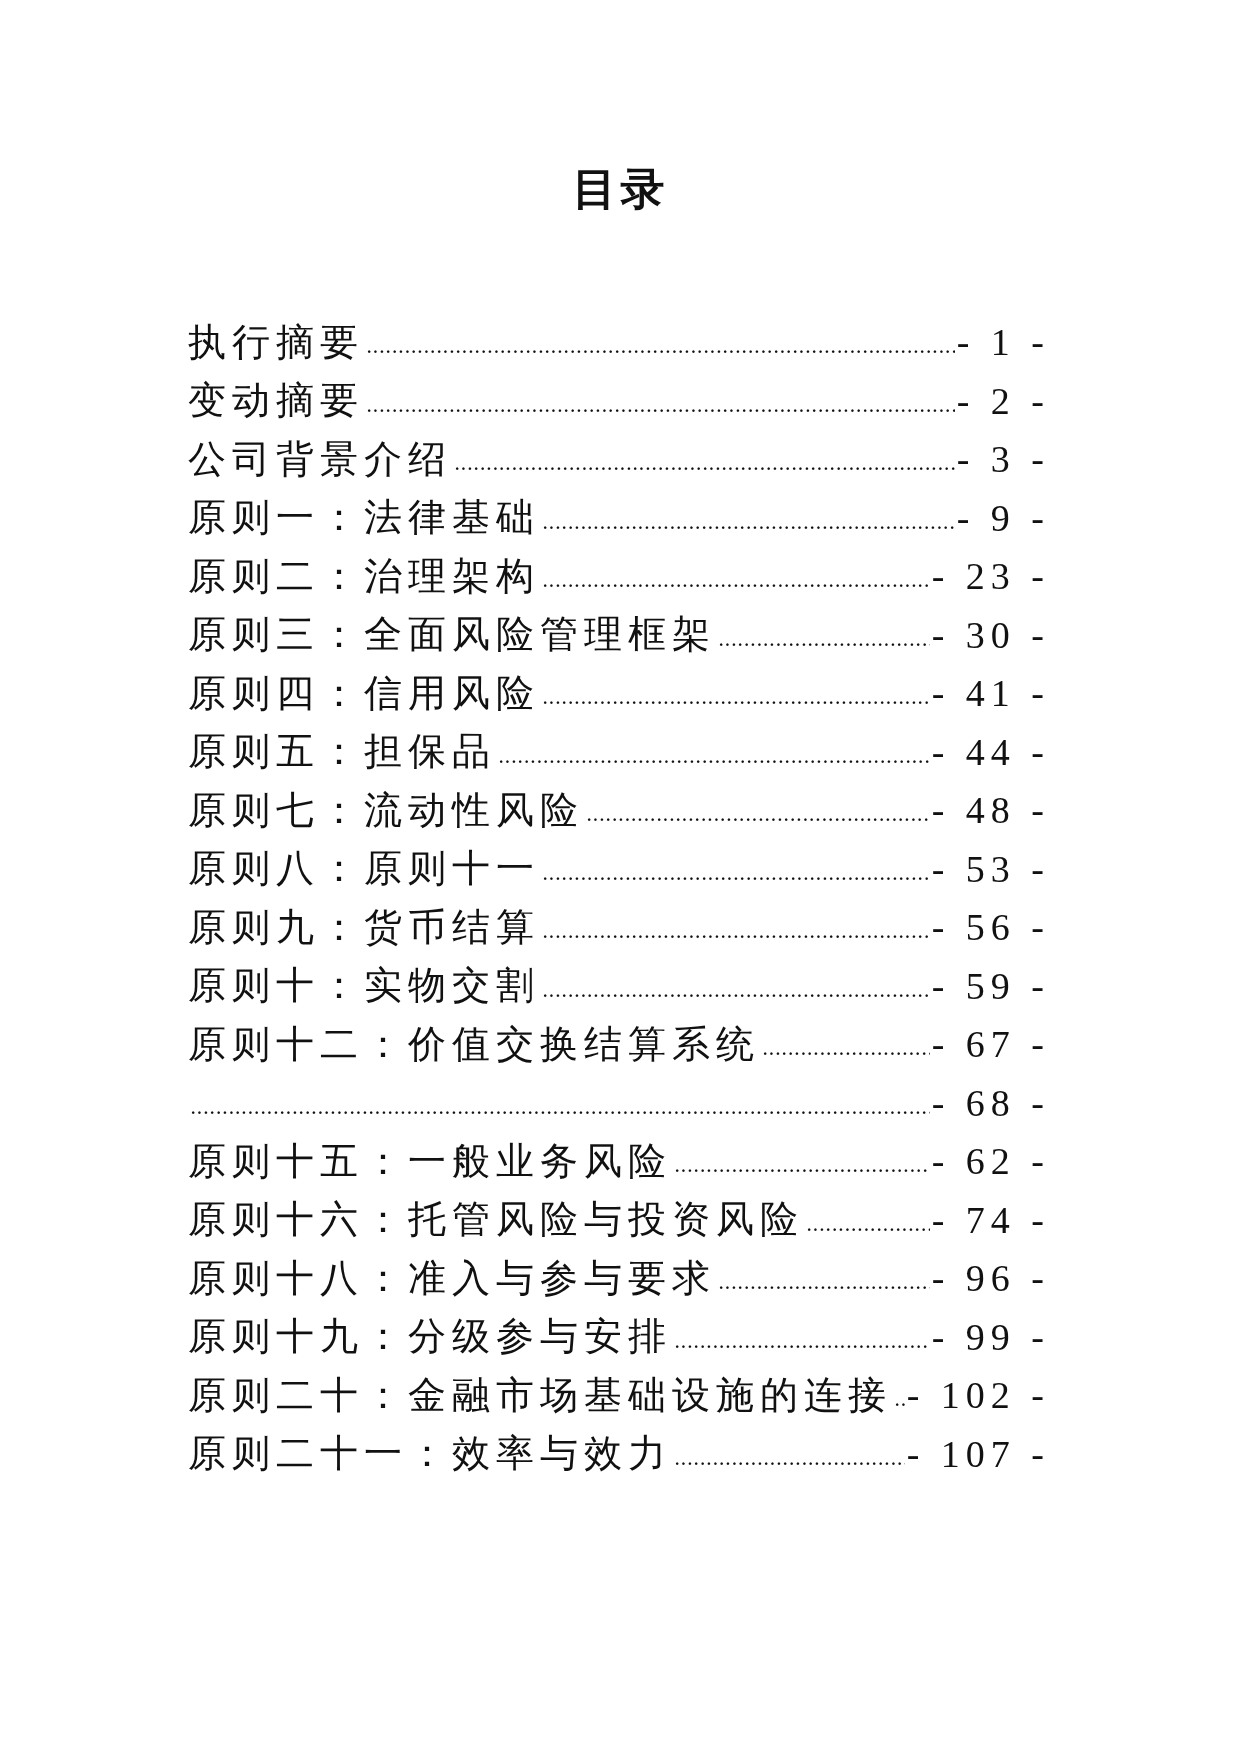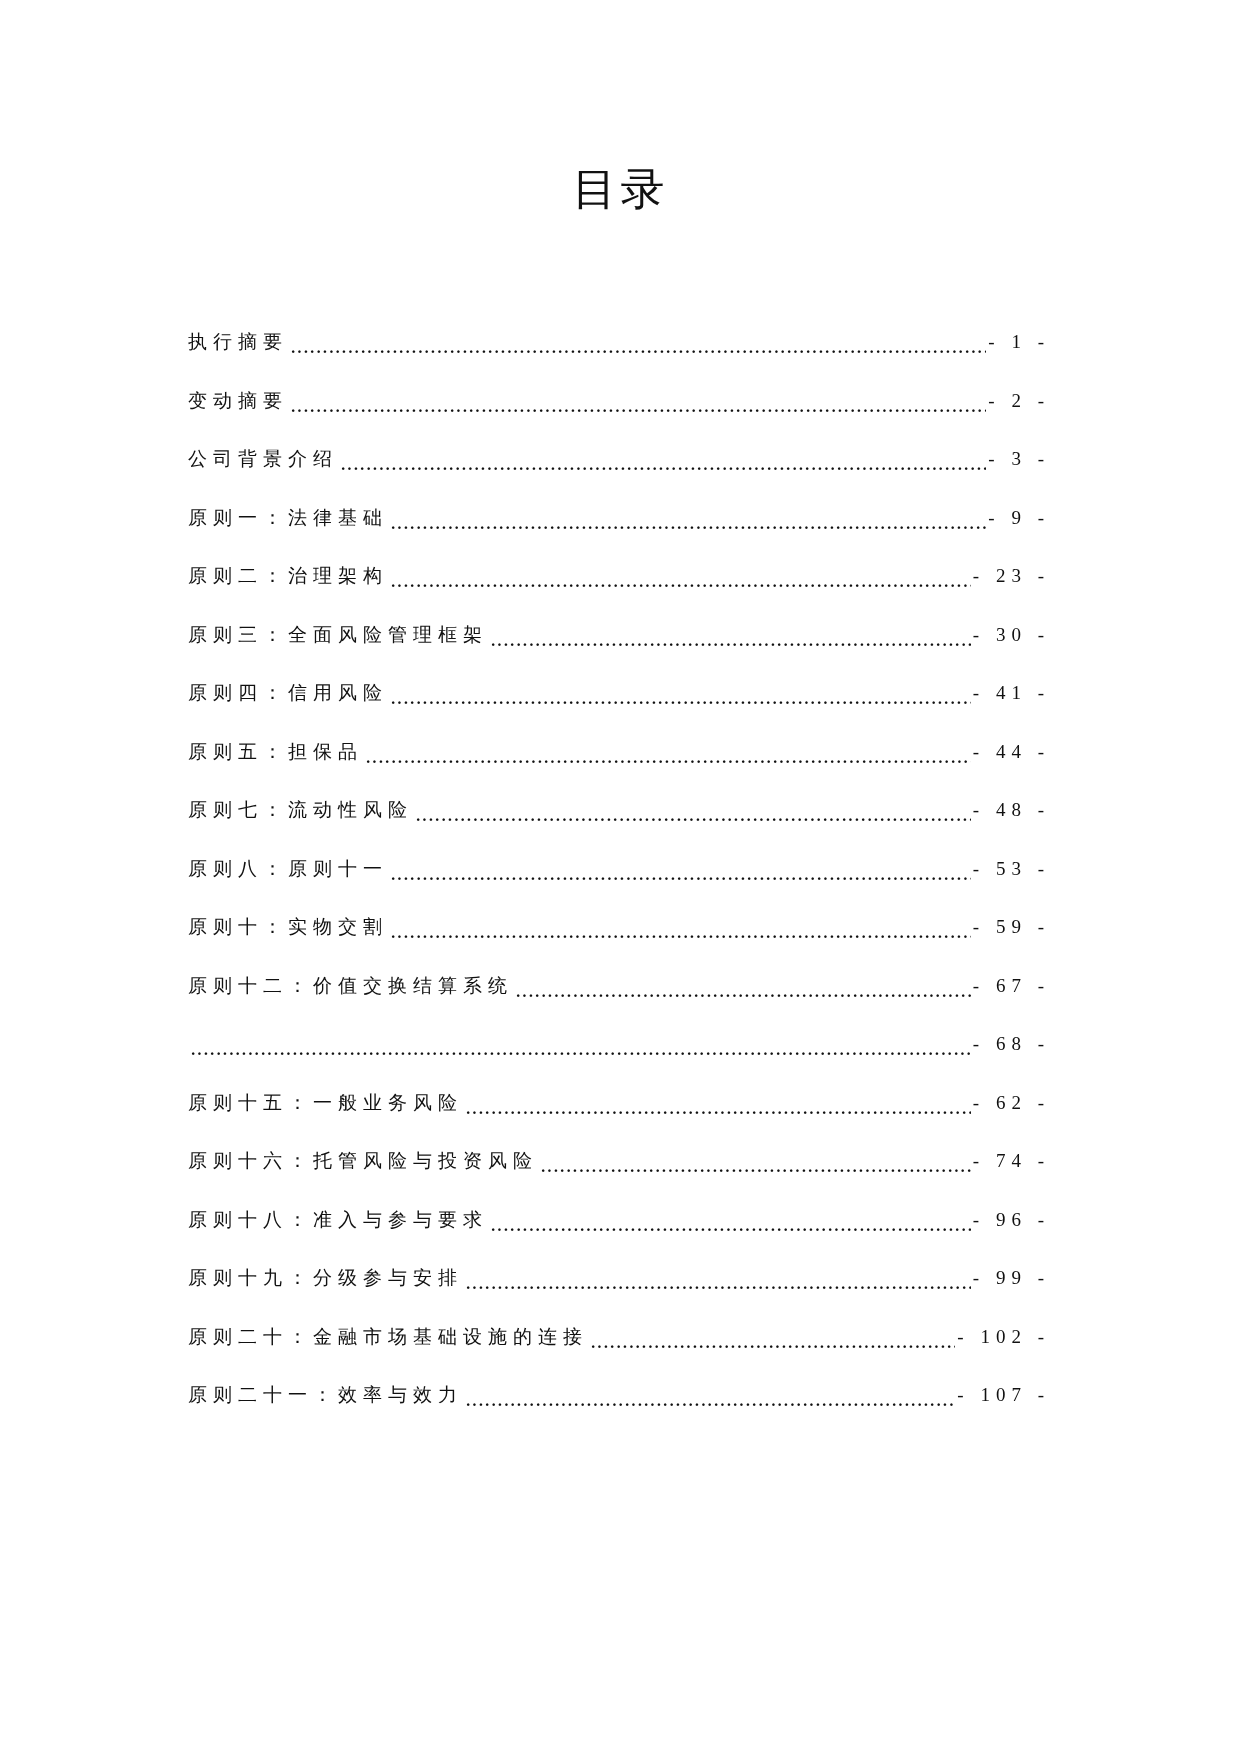--- a/index.html
+++ b/index.html
@@ -1,21 +1,21 @@
 <!DOCTYPE html>
 <html><head>
   <meta charset="utf-8">
   <style>
     html, body { margin: 0; padding: 0; background: #ffffff; }
     body { width: 1241px; height: 1754px; position: relative; overflow: hidden;
            font-family: "DejaVu Serif", "Liberation Serif", serif; color: #111; }
     .title { position: absolute; top: 160px; left: 0; width: 1241px; text-align: center;
-             font-size: 44px; font-weight: normal; letter-spacing: 4px; }
+             font-size: 44px; font-weight: bold; letter-spacing: 4px; }
     .toc { position: absolute; top: 313px; left: 188px; width: 862px; }
-    .toc-row { height: 58.5px; display: flex; align-items: center; font-size: 19px;
+    .toc-row { height: 58.5px; display: flex; align-items: center; font-size: 38px;
                letter-spacing: 6px; }
     .toc-label { white-space: nowrap; flex: 0 0 auto; }
     .toc-dots { flex: 1 1 auto; overflow: hidden; white-space: nowrap; letter-spacing: 0;
                 font-size: 20px; margin: 0 2px; position: relative; top: 4px; }
     .toc-dots::before { content: "................................................................................................................................................................................................................"; }
     .toc-page { flex: 0 0 auto; white-space: nowrap; letter-spacing: 6px; font-family: "Liberation Serif", serif; }
   </style>
 </head>
 <body>
 
@@ -66,20 +66,25 @@
       <span class="toc-label">原则七：流动性风险</span>
       <span class="toc-dots"></span>
       <span class="toc-page">- 48 -</span>
     </div>
   <div class="toc-row">
       <span class="toc-label">原则八：原则十一</span>
       <span class="toc-dots"></span>
       <span class="toc-page">- 53 -</span>
     </div>
   <div class="toc-row">
+      <span class="toc-label">原则九：货币结算</span>
+      <span class="toc-dots"></span>
+      <span class="toc-page">- 56 -</span>
+    </div>
+  <div class="toc-row">
       <span class="toc-label">原则十：实物交割</span>
       <span class="toc-dots"></span>
       <span class="toc-page">- 59 -</span>
     </div>
   <div class="toc-row">
       <span class="toc-label">原则十二：价值交换结算系统</span>
       <span class="toc-dots"></span>
       <span class="toc-page">- 67 -</span>
     </div>
   <div class="toc-row">

